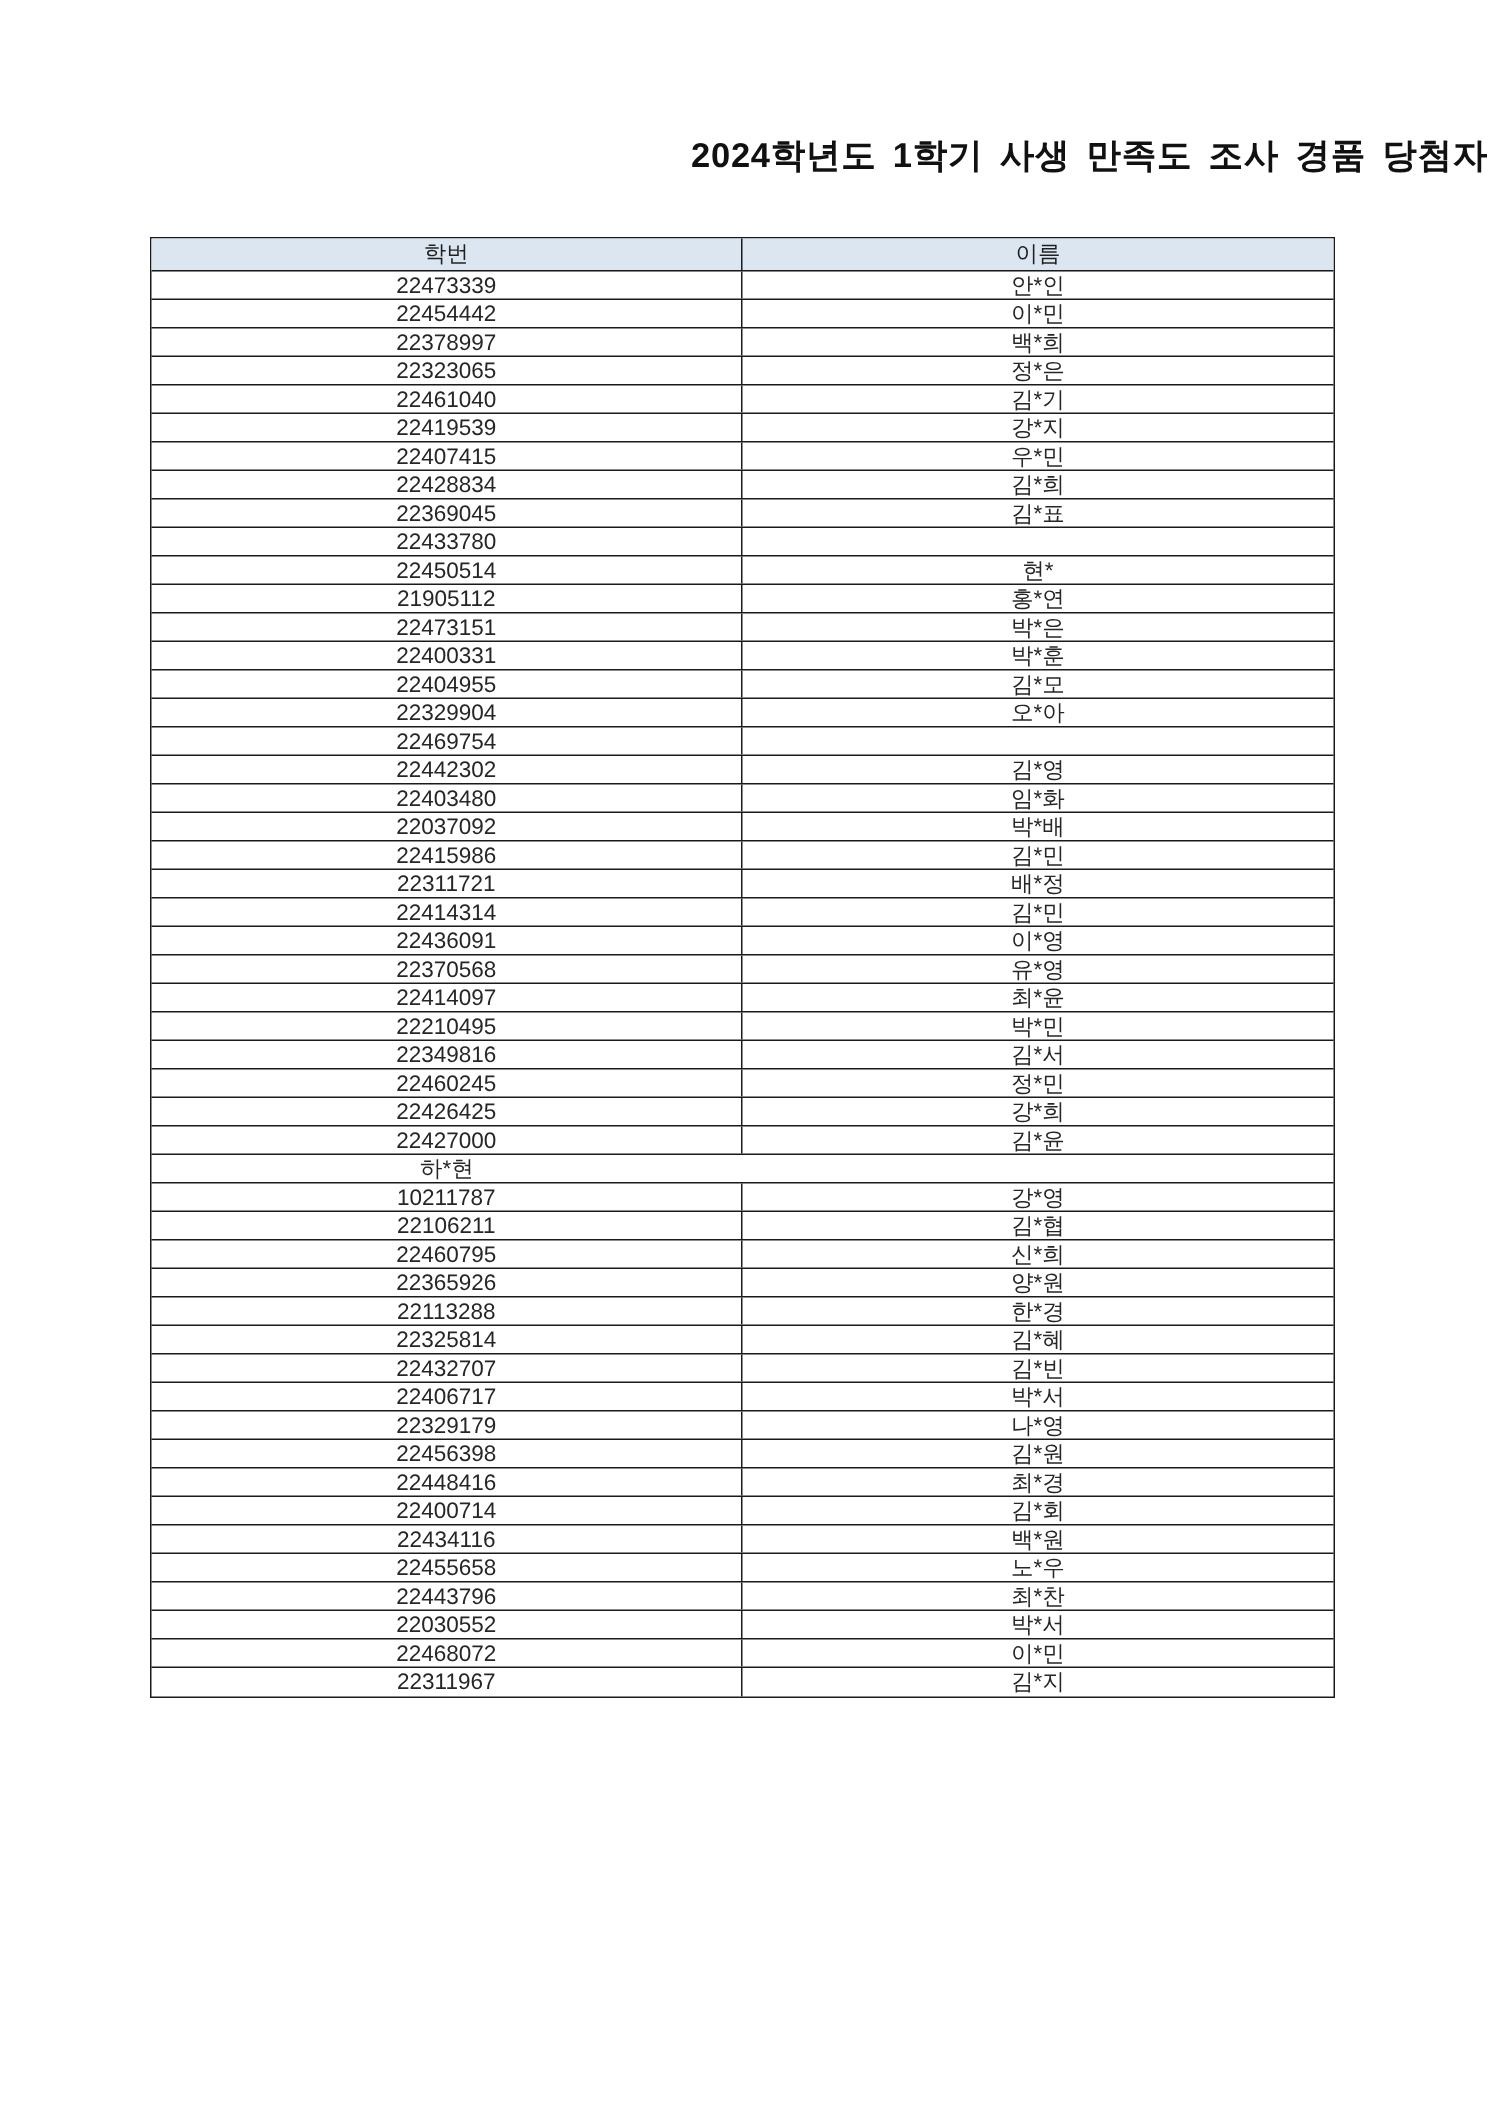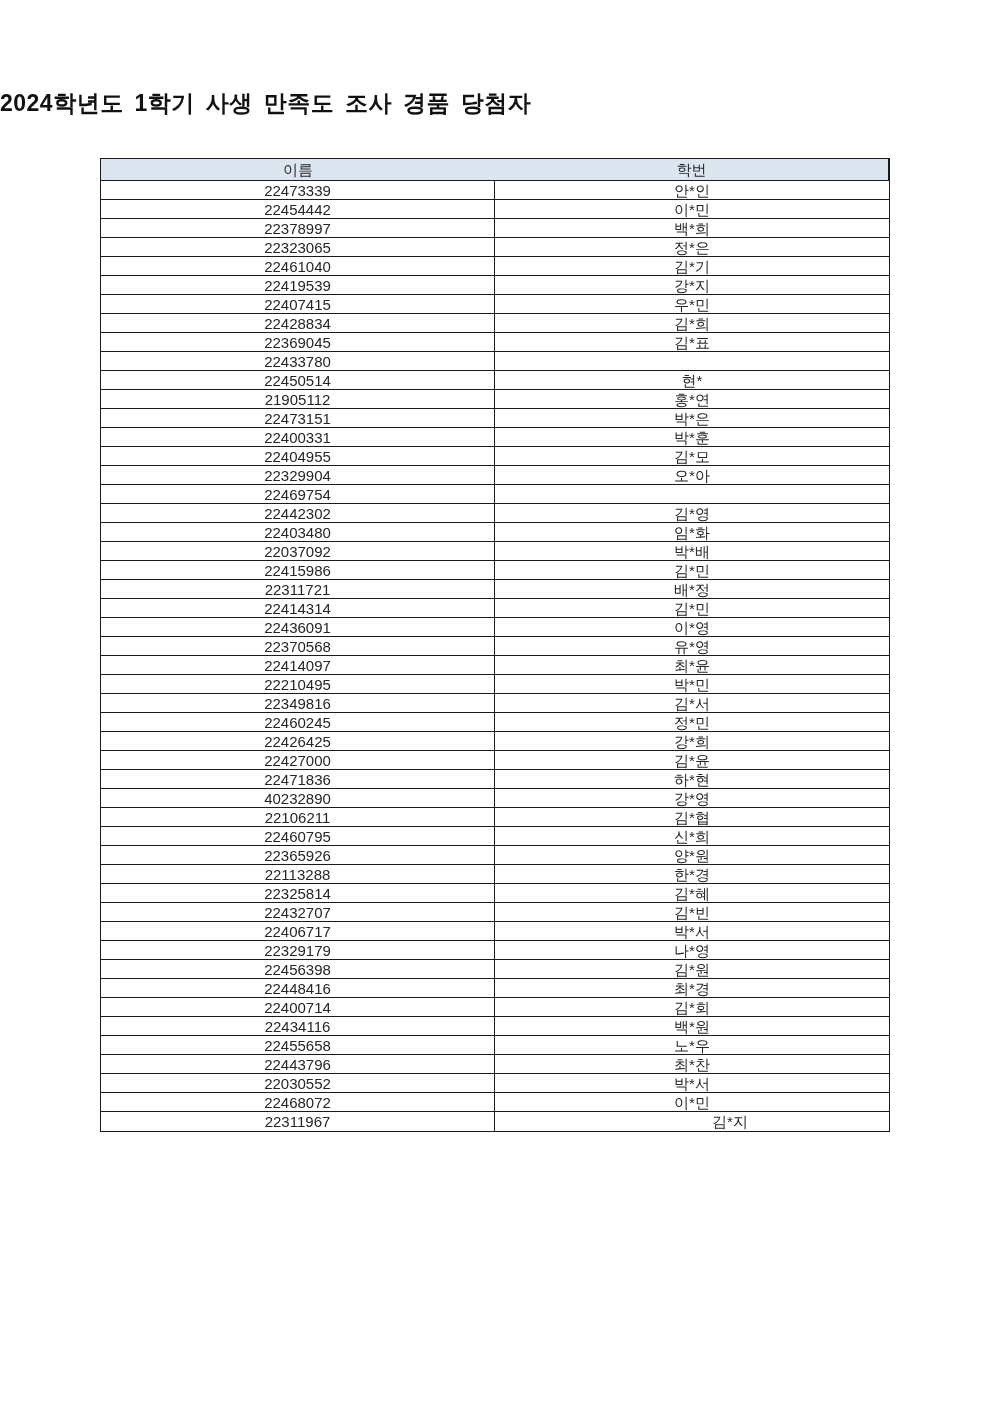--- a/index.html
+++ b/index.html
@@ -18,21 +18,21 @@
     height: 1403px;
     background: #ffffff;
     overflow: hidden;
   }
 
   .title {
     position: absolute;
     top: 88px;
     left: 0;
     width: 100%;
-    text-align: left;
+    text-align: right;
     font-size: 23px;
     font-weight: bold;
     letter-spacing: 0.5px;
     color: #111111;
     word-spacing: 4px;
   }
 
   .doc-table {
     position: absolute;
     top: 158px;
@@ -44,21 +44,20 @@
   .row {
     display: flex;
     width: 100%;
     height: 19px;
     border-bottom: 1px solid #1a1a1a;
   }
 
   .row:last-child,
   #table-body .row:last-child {
     border-bottom: none;
-    gap: 38px;
   }
 
   .row.header {
     height: 22px;
     background: #dce6f1;
   }
 
   .cell {
     flex: 0 0 50%;
     display: flex;
@@ -81,22 +80,22 @@
 </style>
 </head>
 <body>
 
 <div class="page">
 
   <h1 class="title">2024학년도 1학기 사생 만족도 조사 경품 당첨자</h1>
 
   <div class="doc-table">
     <div class="row header">
+      <div class="cell col-id">학번</div>
       <div class="cell col-name">이름</div>
-      <div class="cell col-id">학번</div>
     </div>
     <div id="table-body">
   <div class="row">
     <div class="cell col-id">22473339</div>
     <div class="cell col-name">안*인</div>
   </div>
 
   <div class="row">
     <div class="cell col-id">22454442</div>
     <div class="cell col-name">이*민</div>
@@ -239,26 +238,25 @@
     <div class="cell col-id">22426425</div>
     <div class="cell col-name">강*희</div>
   </div>
 
   <div class="row">
     <div class="cell col-id">22427000</div>
     <div class="cell col-name">김*윤</div>
   </div>
 
   <div class="row">
-    <div class="cell col-id">22471836</div>
     <div class="cell col-name">하*현</div>
   </div>
 
   <div class="row">
-    <div class="cell col-id">40232890</div>
+    <div class="cell col-id">10211787</div>
     <div class="cell col-name">강*영</div>
   </div>
 
   <div class="row">
     <div class="cell col-id">22106211</div>
     <div class="cell col-name">김*협</div>
   </div>
 
   <div class="row">
     <div class="cell col-id">22460795</div>

